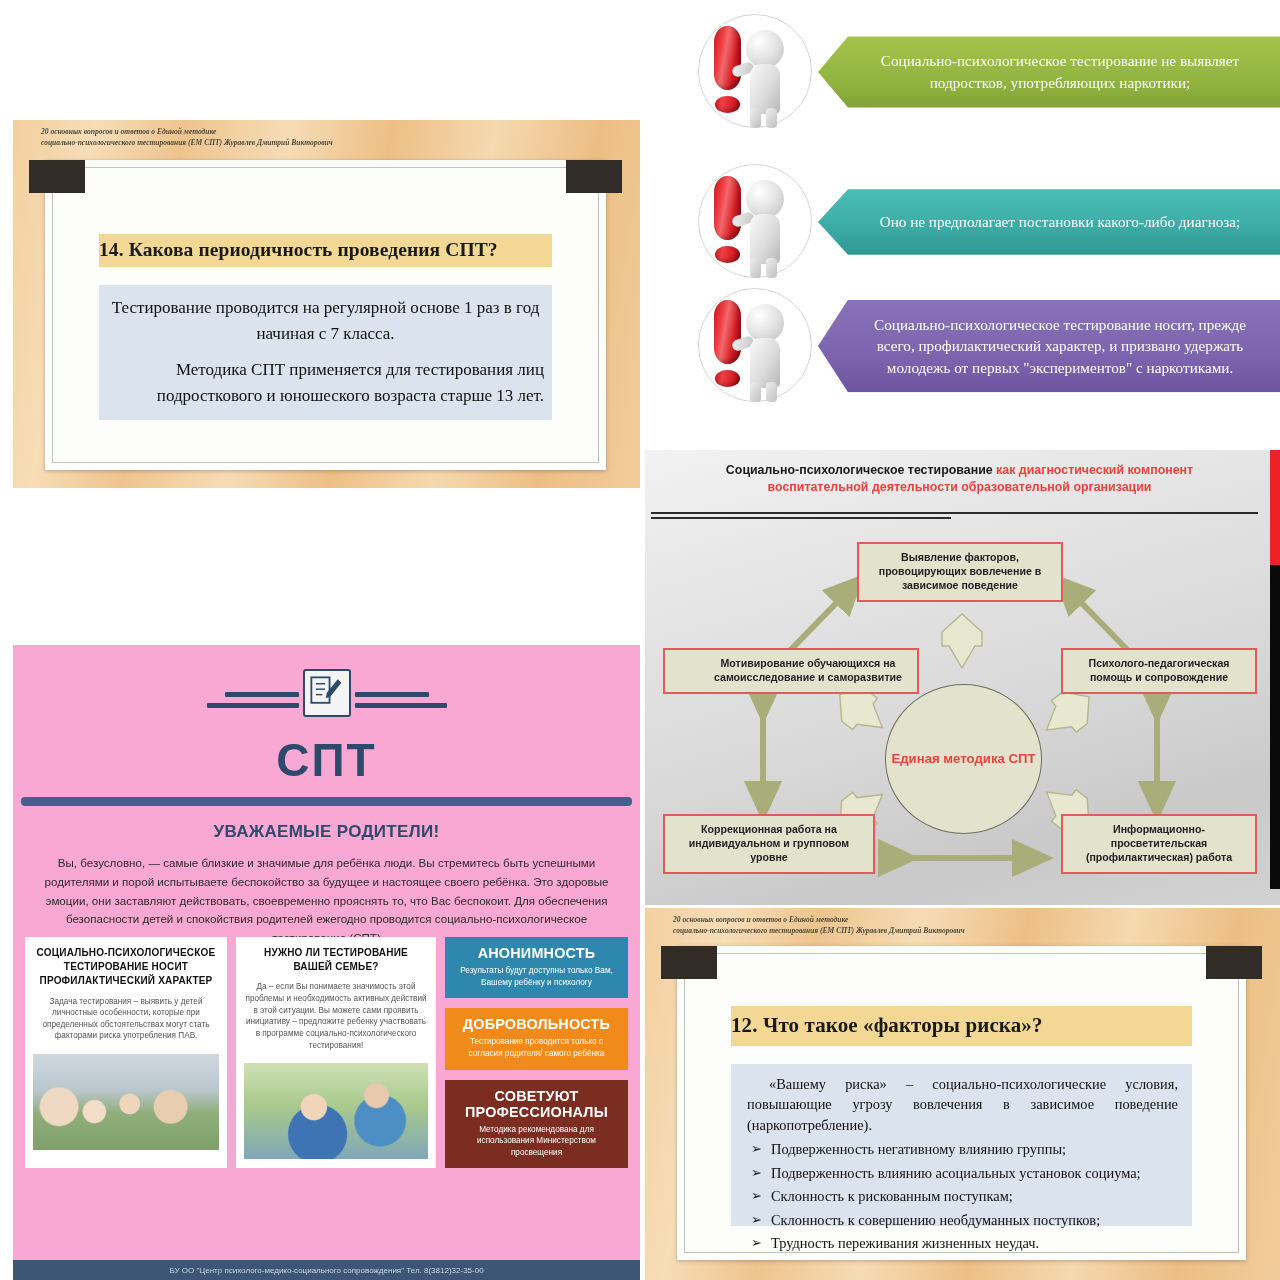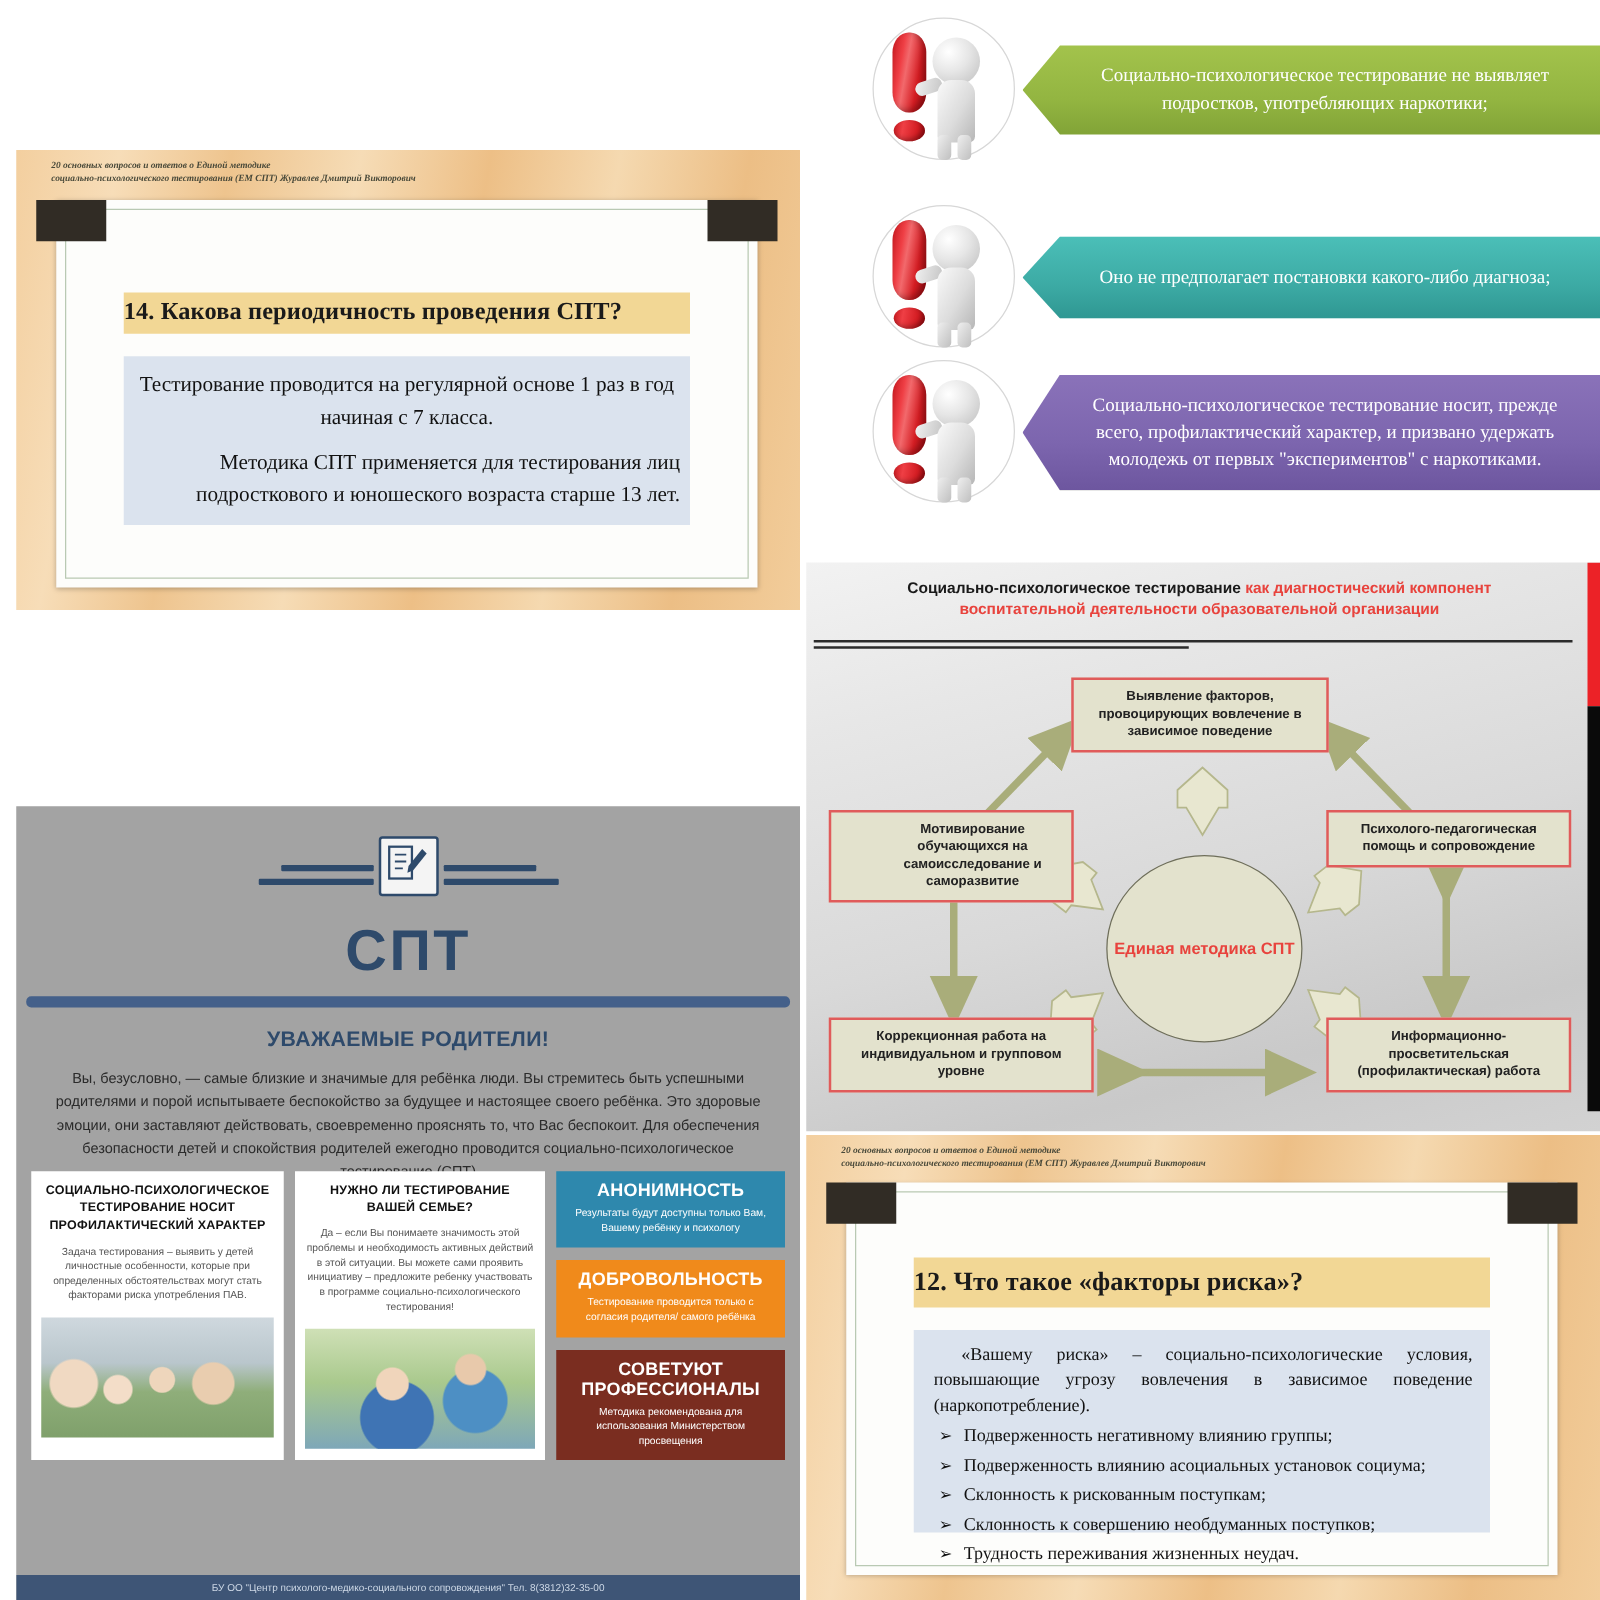--- a/index.html
+++ b/index.html
@@ -84,32 +84,32 @@
     font-size:12.4px;font-weight:bold;line-height:1.34;color:#1a1a1a;}
   #dg-title .red{color:#e8433d;}
   .dg-rule1{position:absolute;left:6px;right:22px;top:62px;height:2px;background:#2b2b2b;}
   .dg-rule2{position:absolute;left:6px;width:300px;top:67px;height:2px;background:#2b2b2b;}
   .dg-redbar{position:absolute;right:0;top:0;width:10px;height:115px;background:#ec2227;}
   .dg-blkbar{position:absolute;right:0;top:115px;width:10px;bottom:16px;background:#0a0a0a;}
   .dg-box{position:absolute;background:#e3e2cd;border:2.2px solid #e05b5b;
     text-align:center;font-size:10.6px;font-weight:bold;color:#222;line-height:1.32;
     padding:7px 6px;box-sizing:border-box;}
   #box-top   {left:212px;top:92px;width:206px;}
-  #box-left  {left:18px; top:198px;width:196px;padding-left:40px;}
+  #box-left  {left:18px; top:198px;width:256px;padding-left:40px;}
   #box-right {left:416px;top:198px;width:196px;}
   #box-bleft {left:18px; top:364px;width:212px;}
   #box-bright{left:416px;top:364px;width:196px;}
   .dg-circle{position:absolute;left:240px;top:234px;width:155px;height:148px;border-radius:50%;
     background:#e3e2cd;border:1.6px solid #6e6e5a;
     display:flex;align-items:center;justify-content:center;text-align:center;
     font-size:13.2px;font-weight:bold;color:#e8433d;line-height:1.34;}
   .dgsvg{position:absolute;left:0;top:0;width:635px;height:455px;pointer-events:none;}
 
   
-  #brochure{left:13px;top:645px;width:627px;height:635px;background:#a3a3a3;}
+  #brochure{left:13px;top:645px;width:627px;height:635px;background:#f9a8d4;}
   .br-logo{position:relative;height:96px;}
   .br-lines{position:absolute;left:50%;top:42px;transform:translateX(-50%);width:240px;height:26px;}
   .br-ln{position:absolute;background:#2e4a6b;height:5px;border-radius:1px;}
   .br-icon{position:absolute;left:50%;top:24px;transform:translateX(-50%);
     width:44px;height:44px;border:2.4px solid #2e4a6b;border-radius:3px;background:#f4f4f4;}
   .br-title{text-align:center;font-size:46px;font-weight:bold;color:#2e4a6b;
     letter-spacing:2px;margin-top:-8px;}
   .br-bar{height:9px;background:#44608a;border-radius:4px;margin:10px 8px 0;}
   .br-sub{text-align:center;font-size:17px;font-weight:bold;color:#2e4a6b;
     margin:16px 0 12px;letter-spacing:.3px;}

